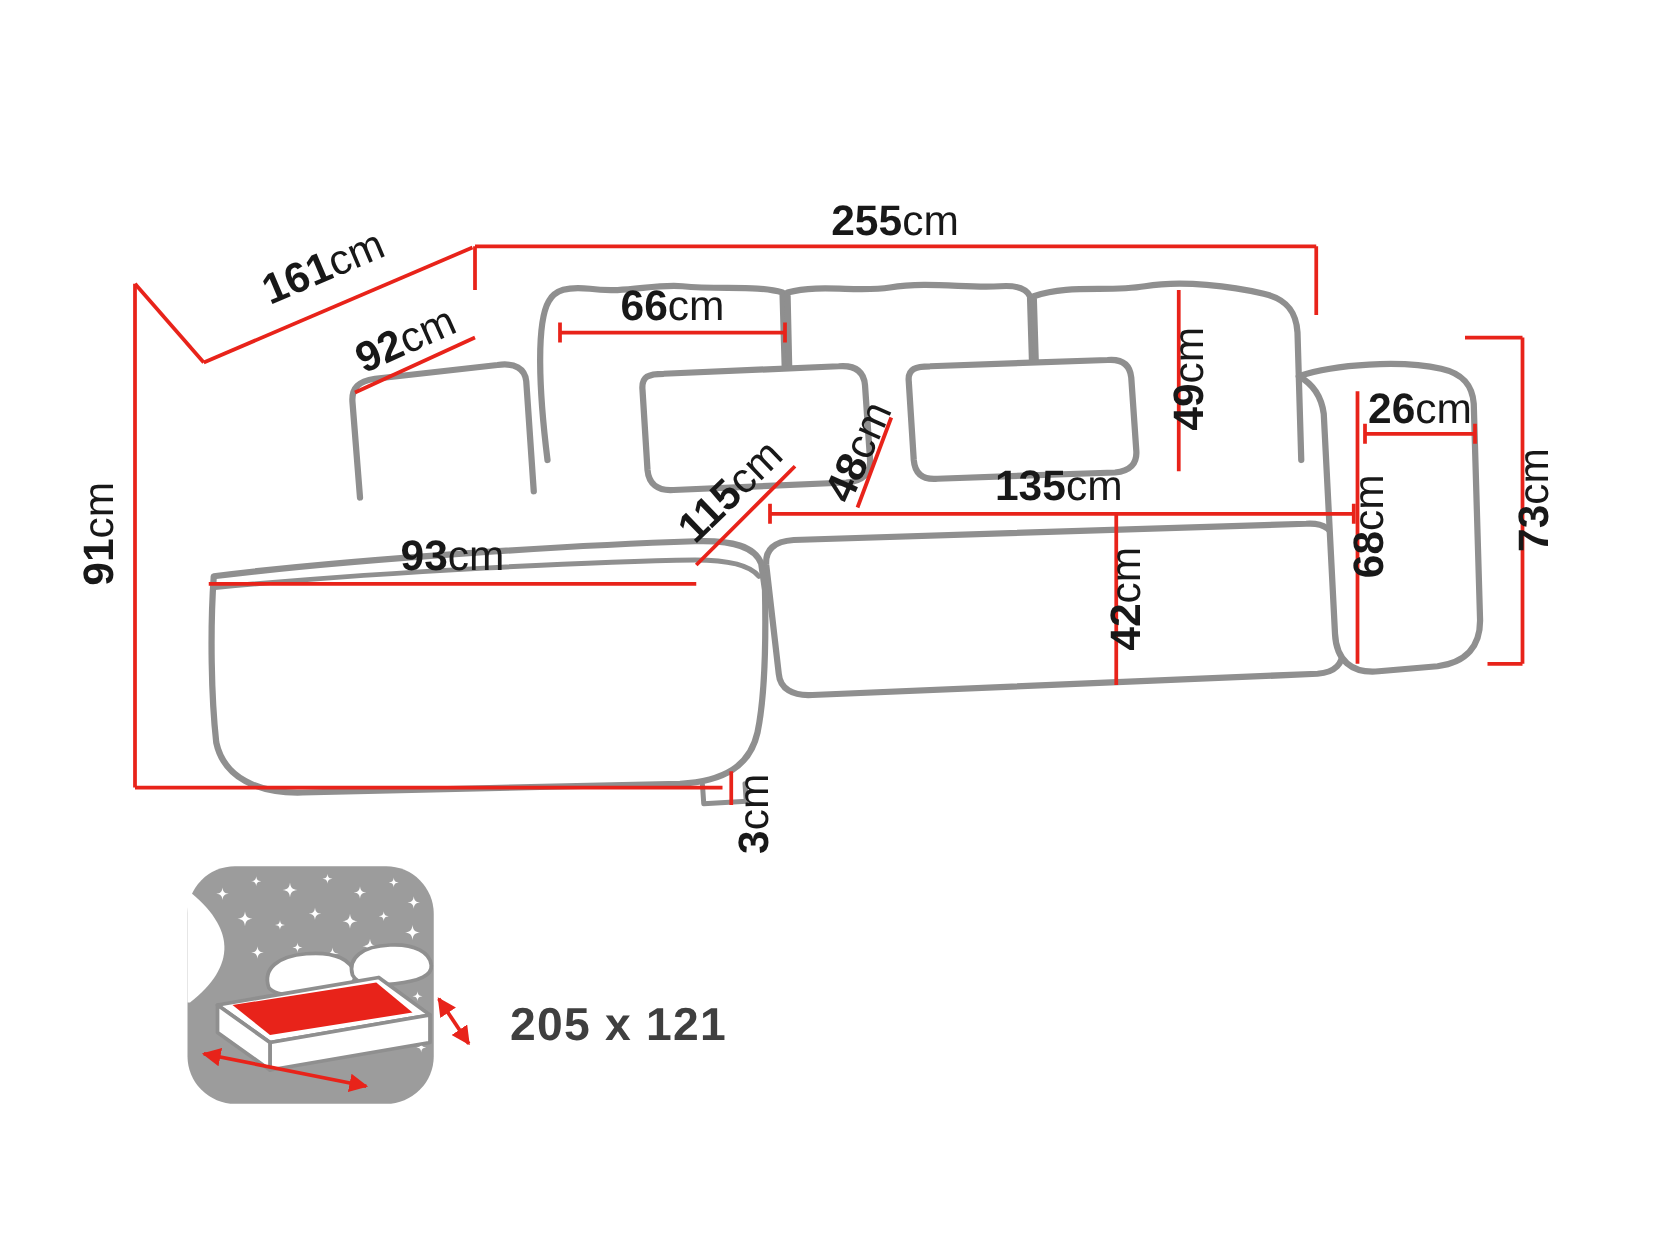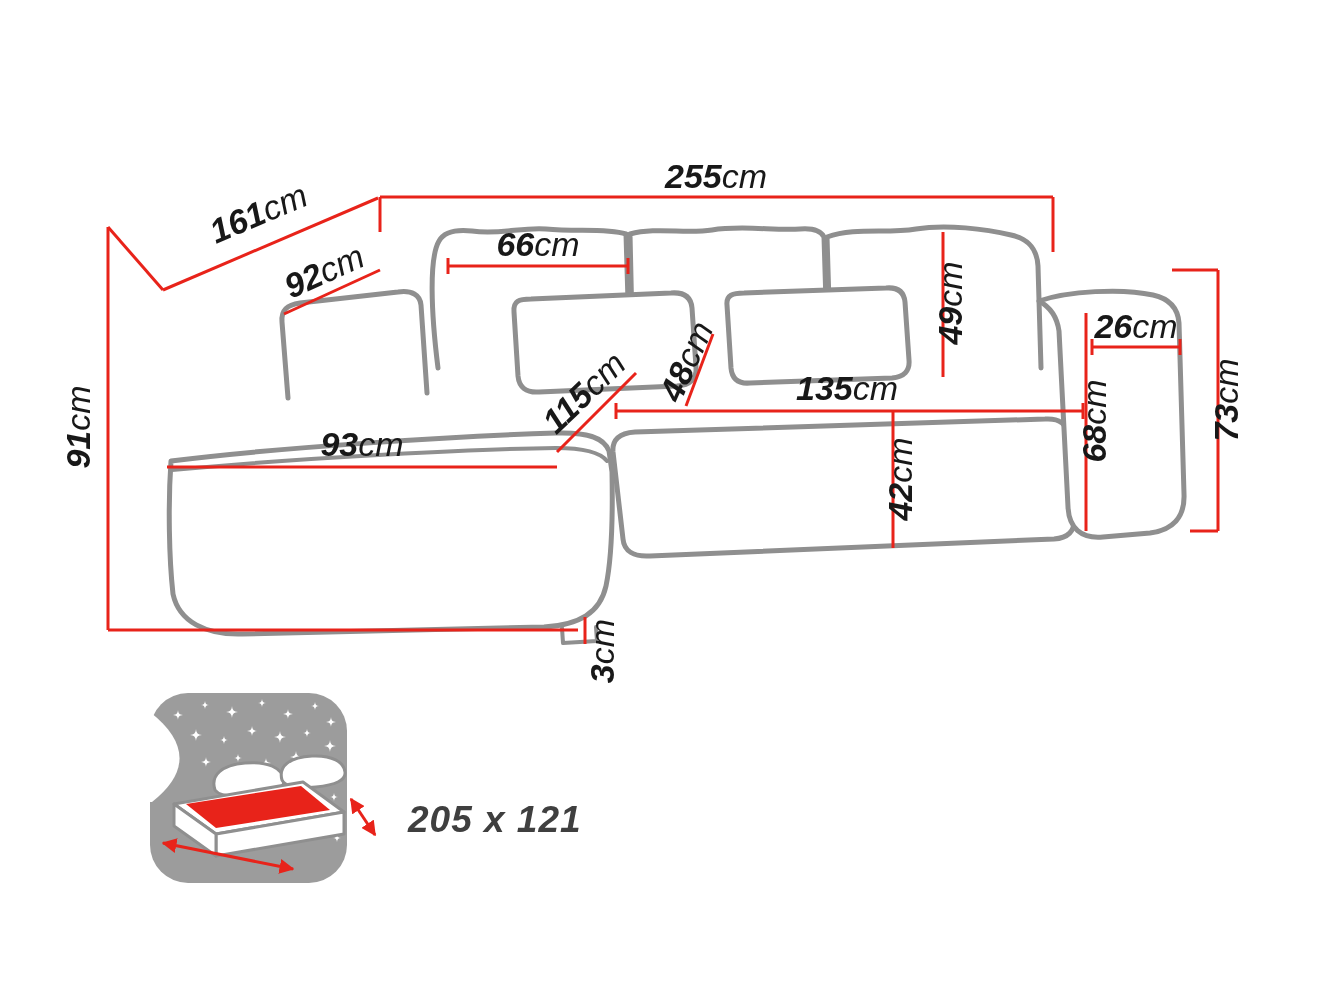--- a/index.html
+++ b/index.html
@@ -1,16 +1,16 @@
 <!DOCTYPE html>
 <html><head>
 <meta charset="utf-8">
 <style>
   html,body{margin:0;padding:0;background:#ffffff;}
-  .stage{width:1328px;height:996px;position:relative;background:#ffffff;overflow:hidden;font-style:italic;}
+  .stage{width:1328px;height:996px;position:relative;background:#ffffff;overflow:hidden;}
   svg{display:block;}
   .sofa{fill:#ffffff;stroke:#8f8f8f;stroke-width:5;stroke-linejoin:round;stroke-linecap:round;}
   .sofa-line{fill:none;stroke:#8f8f8f;stroke-width:4;stroke-linejoin:round;stroke-linecap:round;}
   .dim-line{fill:none;stroke:#e8231a;stroke-width:3;stroke-linecap:butt;}
   text{font-family:"Liberation Sans",sans-serif;fill:#181818;font-size:34px;}
   .num{font-weight:700;}
   .unit{font-weight:400;}
   .sleep-label{font-size:37px;font-weight:700;fill:#3f3f3f;letter-spacing:1px;}
   .icon-bg{fill:#9c9c9c;stroke:none;}
   .icon-white{fill:#ffffff;stroke:none;}

